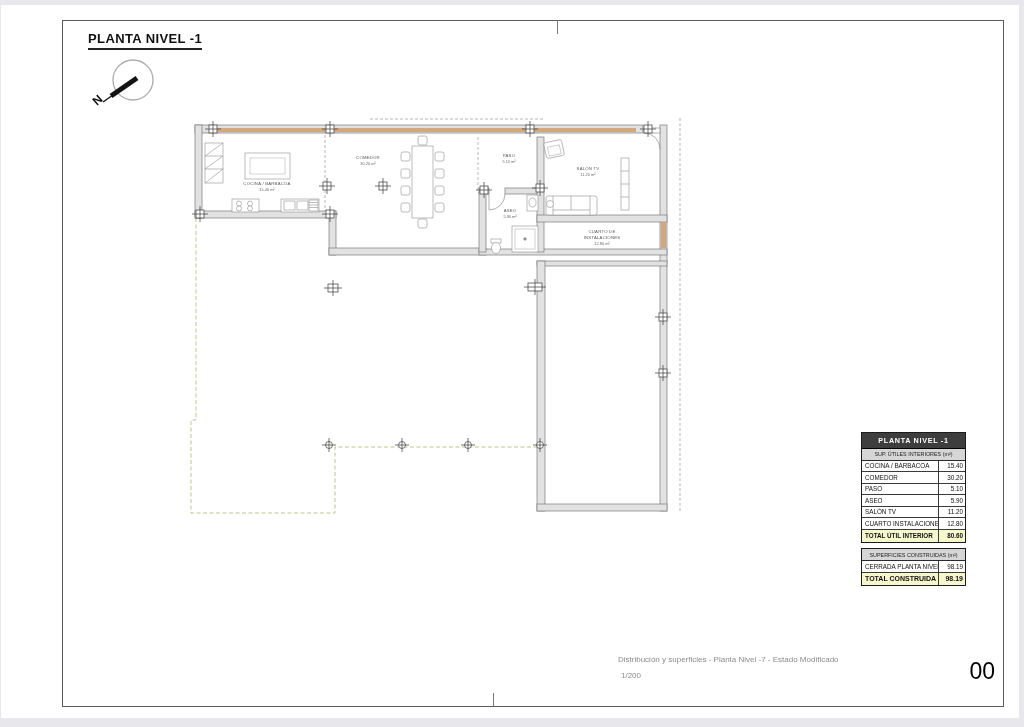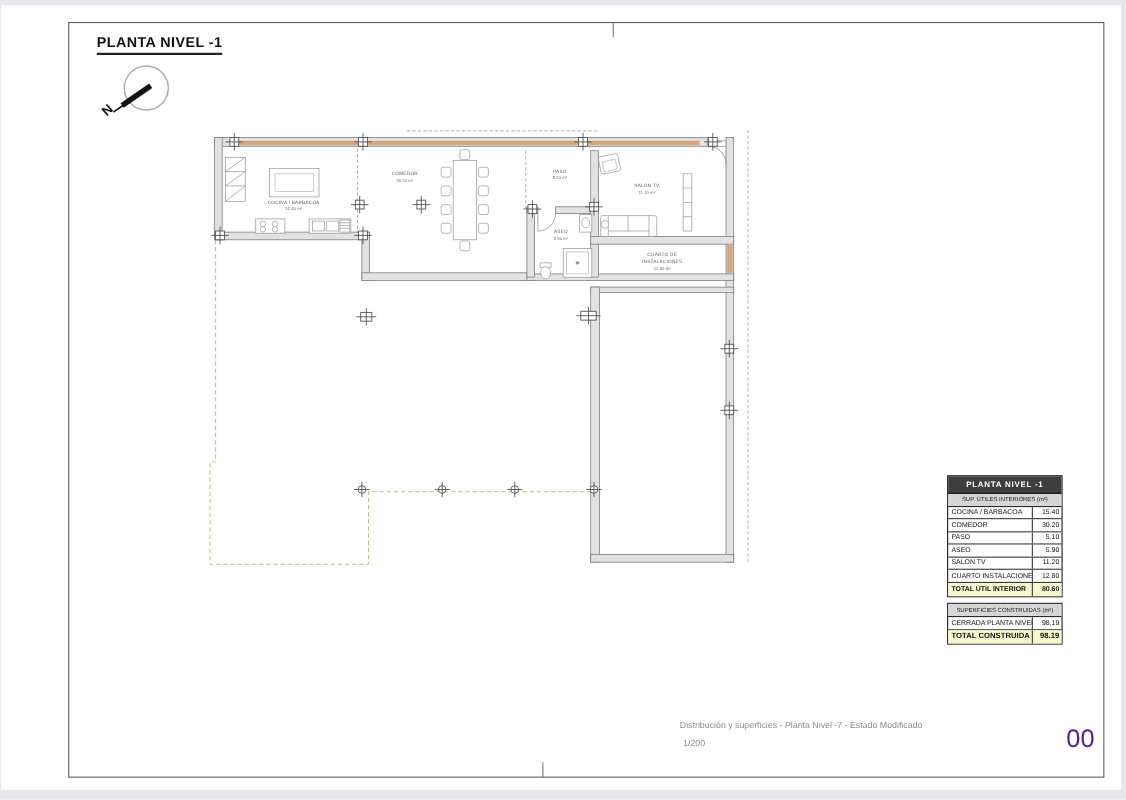--- a/index.html
+++ b/index.html
@@ -37,21 +37,21 @@
   .tbl .row:last-child{border-bottom:none;}
   .tbl .lbl{flex:1;padding-left:3px;white-space:nowrap;overflow:hidden;}
   .tbl .val{width:24px;text-align:right;padding-right:2px;border-left:1px solid #3a3a3a;
        align-self:stretch;display:flex;align-items:center;justify-content:flex-end;}
   .tbl .total{background:#f7f7cd;font-weight:bold;height:12px;}
   .tbl2-total{font-size:7px;}
 
   .footer-desc{position:absolute;left:618px;top:655px;font-size:8px;color:#8b8b8b;}
   .footer-scale{position:absolute;left:621px;top:671px;font-size:8px;color:#8b8b8b;}
   .sheet-number{position:absolute;left:938px;top:658px;width:57px;text-align:right;
-       font-size:23px;color:#4c1d95;}
+       font-size:23px;color:#000000;}
 </style>
 </head>
 <body>
 
 <div class="page"></div>
 <div class="frame"></div>
 <div class="tick top"></div>
 <div class="tick bottom"></div>
 
 <div class="sheet-title">PLANTA NIVEL -1</div>

